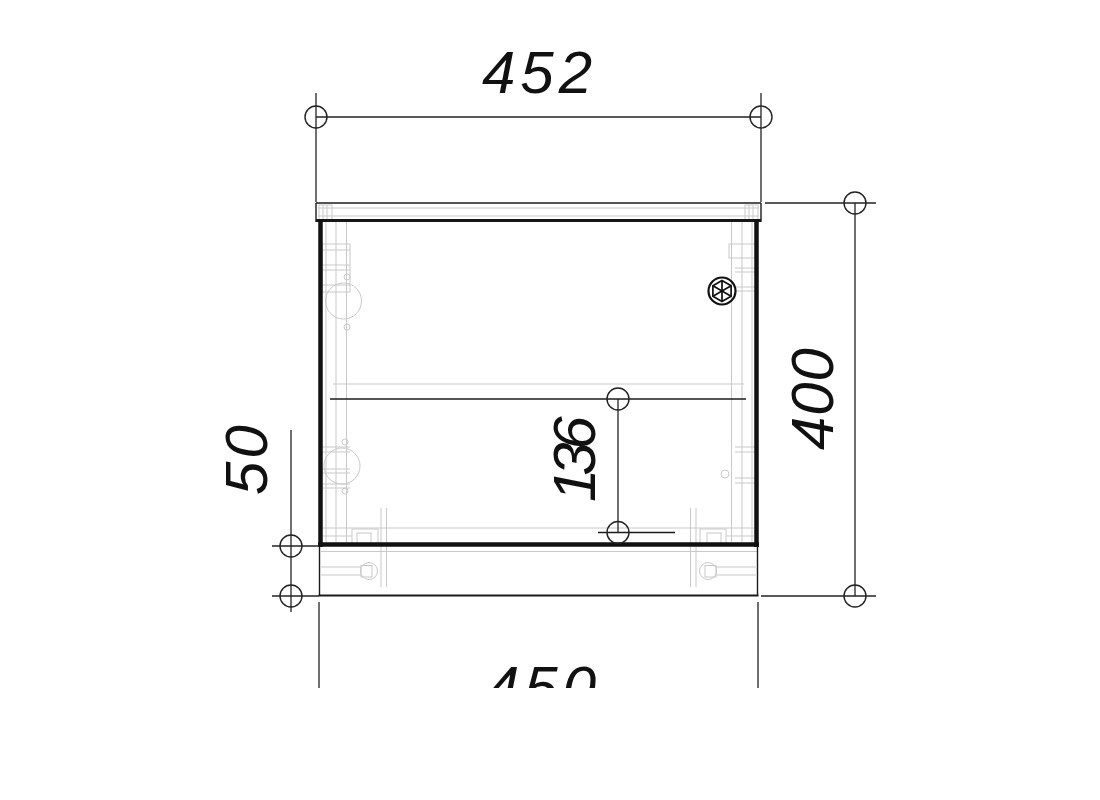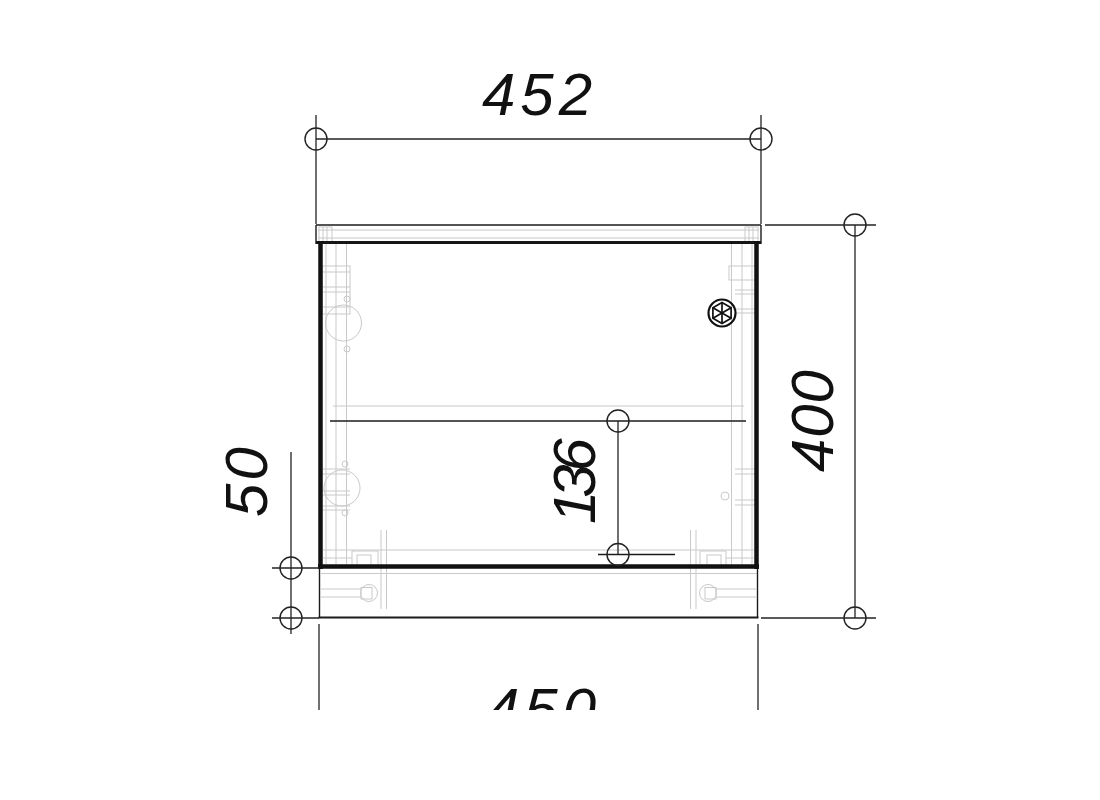--- a/index.html
+++ b/index.html
@@ -2,21 +2,20 @@
 <html><head>
 <meta charset="utf-8">
 <style>
   html, body { margin: 0; padding: 0; background: #ffffff; }
   .canvas {
     position: relative;
     width: 1100px;
     height: 688px;
     background: #ffffff;
     overflow: hidden;
-    margin-top: 22px;
   }
   svg { display: block; }
   .lt   { stroke: #c9c9c9; fill: none; stroke-width: 1; }
   .lt-f { stroke: #c9c9c9; fill: none; stroke-width: 1; }
   .dk1  { stroke: #1b1b1b; fill: none; stroke-width: 1.4; }
   .dk2  { stroke: #1b1b1b; fill: none; stroke-width: 2;   }
   .dk3  { stroke: #161616; fill: none; stroke-width: 3;   }
   .dk4  { stroke: #111111; fill: none; stroke-width: 4.5; }
   .dim  { stroke: #222222; fill: none; stroke-width: 1.3; }
   .dimc { stroke: #222222; fill: none; stroke-width: 1.4; }

